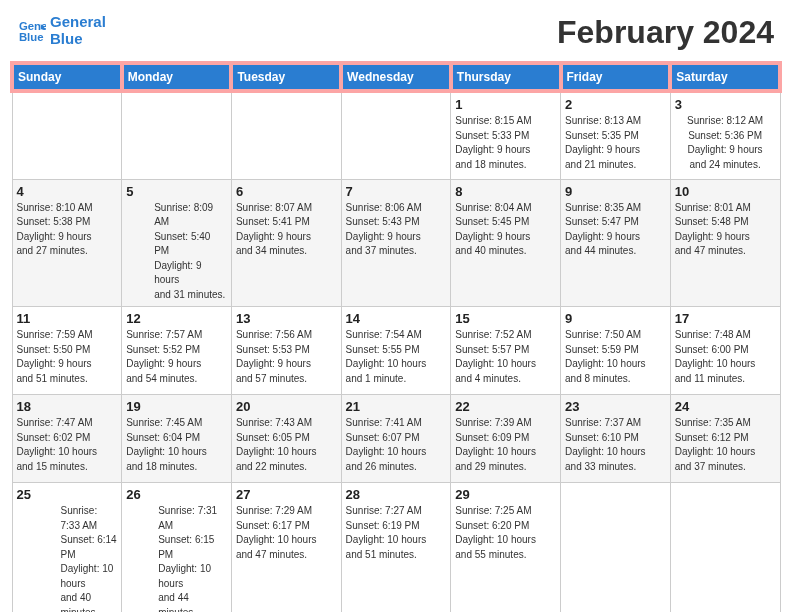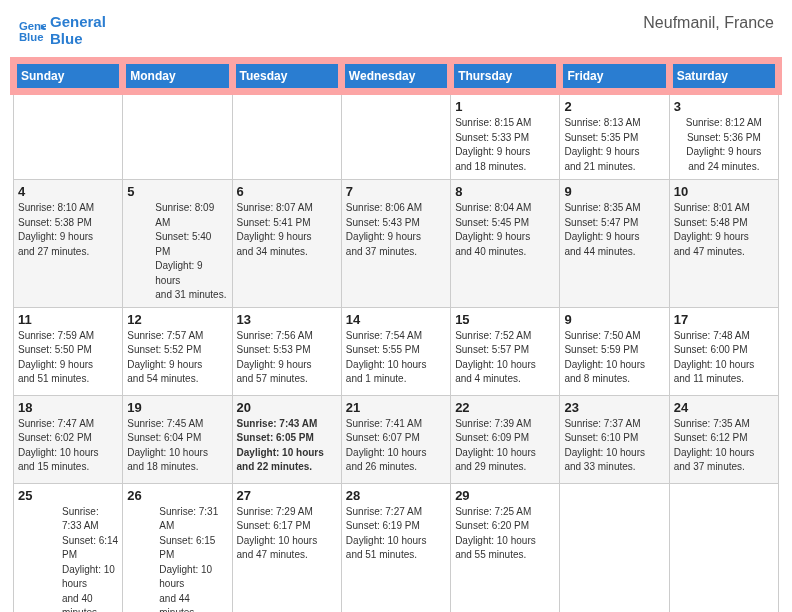--- a/index.html
+++ b/index.html
@@ -42,21 +42,21 @@
       width: 100%;
       border-collapse: collapse;
       table-layout: fixed;
     }
     thead th {
       background-color: #2a7dd1;
       color: #fff;
       font-size: 12px;
       font-weight: bold;
       padding: 5px 4px;
-      border: 7px solid #fca5a5;
+      border: 4px solid #fca5a5;
       text-align: left;
     }
     tbody td {
       border: 1px solid #ccc;
       vertical-align: top;
       padding: 4px 4px;
       font-size: 10.5px;
       color: #222;
       height: 88px;
       background: #fff;
@@ -88,21 +88,21 @@
       <text x="1" y="15" font-size="13" font-weight="bold" fill="#2a7dd1">General</text>
       <text x="1" y="27" font-size="13" font-weight="bold" fill="#2a7dd1">Blue</text>
       <polygon points="26,8 32,14 26,14" fill="#2a7dd1"></polygon>
     </svg>
     <div>
       <div style="font-size:15px;font-weight:bold;color:#2a7dd1;line-height:1.1;">General</div>
       <div style="font-size:15px;font-weight:bold;color:#2a7dd1;line-height:1.1;">Blue</div>
     </div>
   </div>
   <div class="title-block">
-    <div class="location-title">Neufmanil, France</div>
+    <div class="month-title">February 2024</div>
   </div>
 </div>
 
 <table>
   <thead>
     <tr id="header-row">
         <th>Sunday</th>
         <th>Monday</th>
         <th>Tuesday</th>
         <th>Wednesday</th>
@@ -251,21 +251,21 @@
         </td>
         <td>
           <div class="day-num">19</div>
           <div class="cell-info" style="white-space: pre-line;">Sunrise: 7:45 AM
 Sunset: 6:04 PM
 Daylight: 10 hours
 and 18 minutes.</div>
         </td>
         <td>
           <div class="day-num">20</div>
-          <div class="cell-info" style="white-space: pre-line; font-weight: bold;">Sunrise: 7:43 AM
+          <div class="cell-info" style="white-space: pre-line;">Sunrise: 7:43 AM
 Sunset: 6:05 PM
 Daylight: 10 hours
 and 22 minutes.</div>
         </td>
         <td>
           <div class="day-num">21</div>
           <div class="cell-info" style="white-space: pre-line;">Sunrise: 7:41 AM
 Sunset: 6:07 PM
 Daylight: 10 hours
 and 26 minutes.</div>

